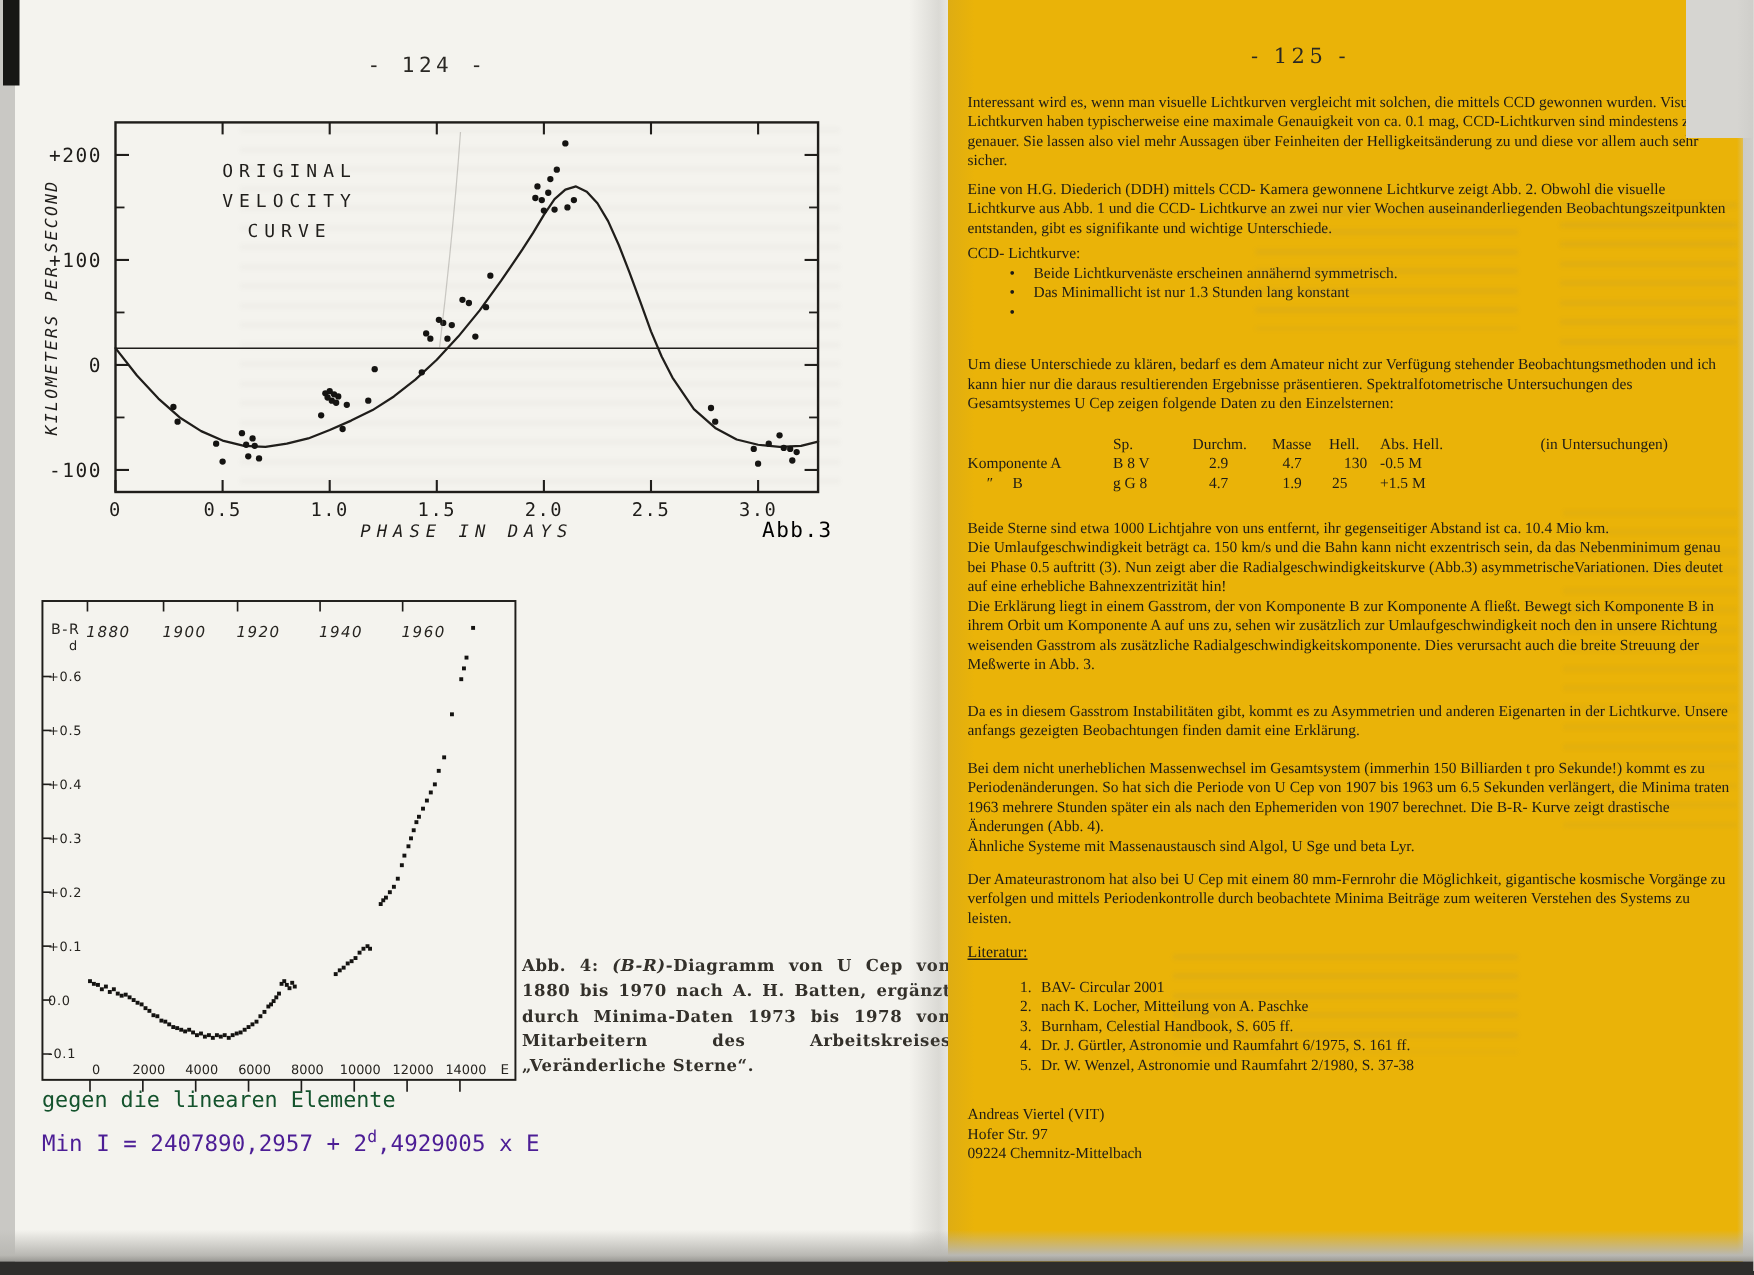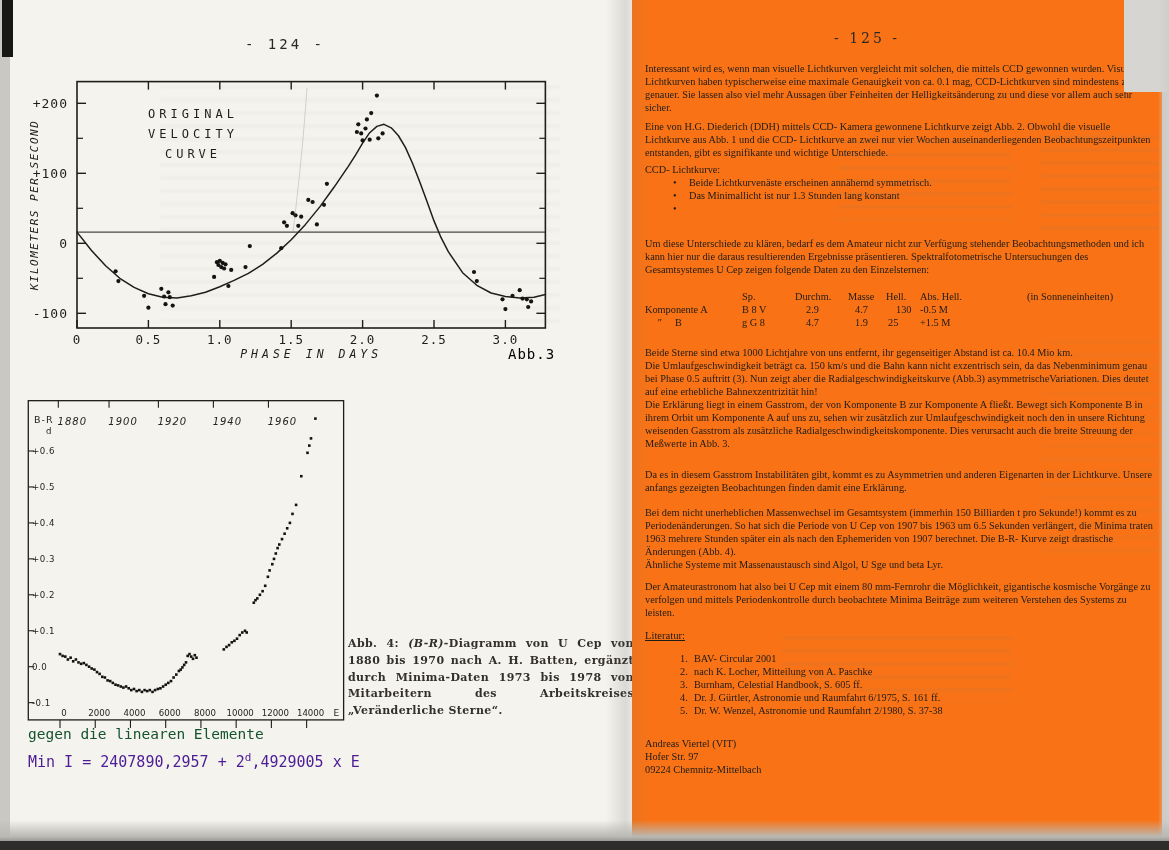--- a/index.html
+++ b/index.html
@@ -2,21 +2,21 @@
 <html><head>
 <meta charset="utf-8">
 <style>
   html,body{margin:0;padding:0;}
   body{
     width:1169px;height:850px;position:relative;overflow:hidden;
     background:#c9c8c4;font-family:"Liberation Serif",serif;
   }
   .page{position:absolute;top:0;height:843px;}
   #page-left{left:10px;width:622px;background:#f4f3ee;}
-  #page-right{left:632px;width:530px;background:#f97316;}
+  #page-right{left:632px;width:530px;background:#eab308;}
   .page-header{
     position:absolute;text-align:center;color:#2a2824;
     font-family:"DejaVu Serif",serif;font-size:14px;letter-spacing:3px;
   }
   #hdr-left{left:185px;top:36px;width:180px;font-family:"DejaVu Sans Mono",monospace;}
   #hdr-right{left:140px;top:30px;width:190px;}
   
   #figures{position:absolute;left:0;top:0;width:622px;height:843px;}
   .abb3{
     position:absolute;left:498px;top:346px;
@@ -361,21 +361,21 @@
   </div>
 
   <div class="para" style="top:238px;line-height:12.9px">Um diese Unterschiede zu klären, bedarf es dem Amateur nicht zur Verfügung stehender Beobachtungsmethoden und ich kann hier nur die daraus resultierenden Ergebnisse präsentieren. Spektralfotometrische Untersuchungen des Gesamtsystemes U Cep zeigen folgende Daten zu den Einzelsternen:</div>
 
   <div class="tbl-row" style="top:291px">
     <span style="left:97px">Sp.</span>
     <span style="left:150px">Durchm.</span>
     <span style="left:203px">Masse</span>
     <span style="left:241px">Hell.</span>
     <span style="left:275px">Abs. Hell.</span>
-    <span style="left:382px">(in Sonneneinheiten)</span>
+    <span style="left:382px">(in Untersuchungen)</span>
   </div>
   <div class="tbl-row" style="top:304px">
     <span style="left:0">Komponente A</span>
     <span style="left:97px">B 8 V</span>
     <span style="left:161px">2.9</span>
     <span style="left:210px">4.7</span>
     <span style="left:251px">130</span>
     <span style="left:275px">-0.5 M</span>
   </div>
   <div class="tbl-row" style="top:317px">

